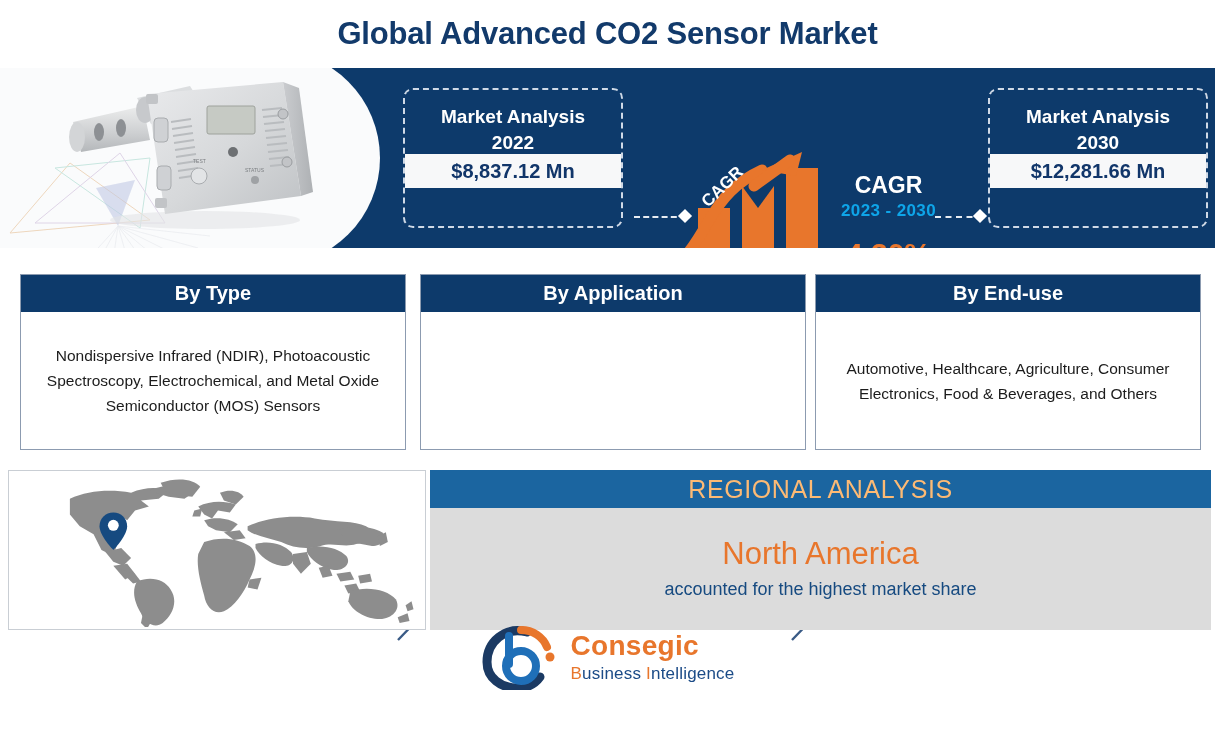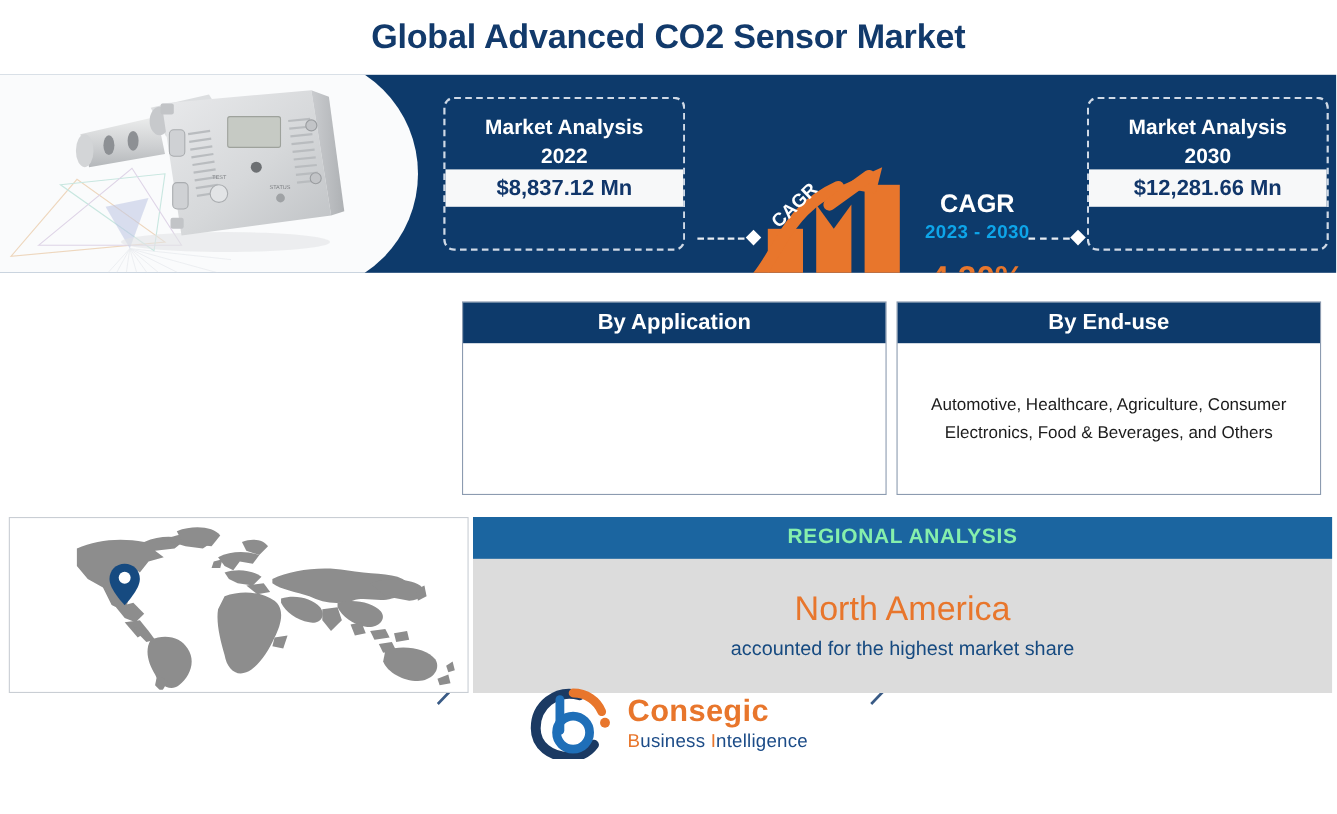--- a/index.html
+++ b/index.html
@@ -105,21 +105,21 @@
   .region-row{position:absolute;left:0;top:468px;width:1215px;height:165px;}
   .map-card{
     position:absolute;left:8px;top:2px;width:418px;height:160px;
     border:1px solid #c9ced4;background:#ffffff;box-sizing:border-box;overflow:hidden;
   }
   .region-panel{
     position:absolute;left:430px;top:2px;width:781px;height:160px;background:#dcdcdc;
   }
   .region-head{
     height:38px;background:#1b65a0;display:flex;align-items:center;justify-content:center;
-    color:#86efac;font-size:19px;font-weight:bold;letter-spacing:.6px;
+    color:#fdba74;font-size:25px;font-weight:normal;letter-spacing:.6px;
   }
   .region-body{
     height:122px;display:flex;flex-direction:column;align-items:center;justify-content:center;
   }
   .region-name{color:#e8762c;font-size:31px;font-weight:normal;line-height:40px;}
   .region-sub{color:#164a80;font-size:18px;line-height:30px;}
 
   
   .logo-wrap{
     position:absolute;left:0;top:606px;width:1215px;height:102px;
@@ -271,20 +271,24 @@
 
     <div class="ma-box ma-right">
       <div class="ma-title">Market Analysis</div>
       <div class="ma-title">2030</div>
       <div class="ma-value">$12,281.66 Mn</div>
     </div>
   </div>
 
   <div class="seg-row">
 
+    <div class="seg-card c1">
+      <div class="seg-head">By Type</div>
+      <div class="seg-body">Nondispersive Infrared (NDIR), Photoacoustic Spectroscopy, Electrochemical, and Metal Oxide Semiconductor (MOS) Sensors</div>
+    </div>
 
     <svg class="chev chev1" viewBox="0 0 30 54">
       <polyline points="2,2 26,27 2,52" fill="none" stroke="#3a5b86" stroke-width="2.4"></polyline>
     </svg>
 
     <div class="seg-card c2">
       <div class="seg-head">By Application</div>
     </div>
 
     <svg class="chev chev2" viewBox="0 0 30 54">

